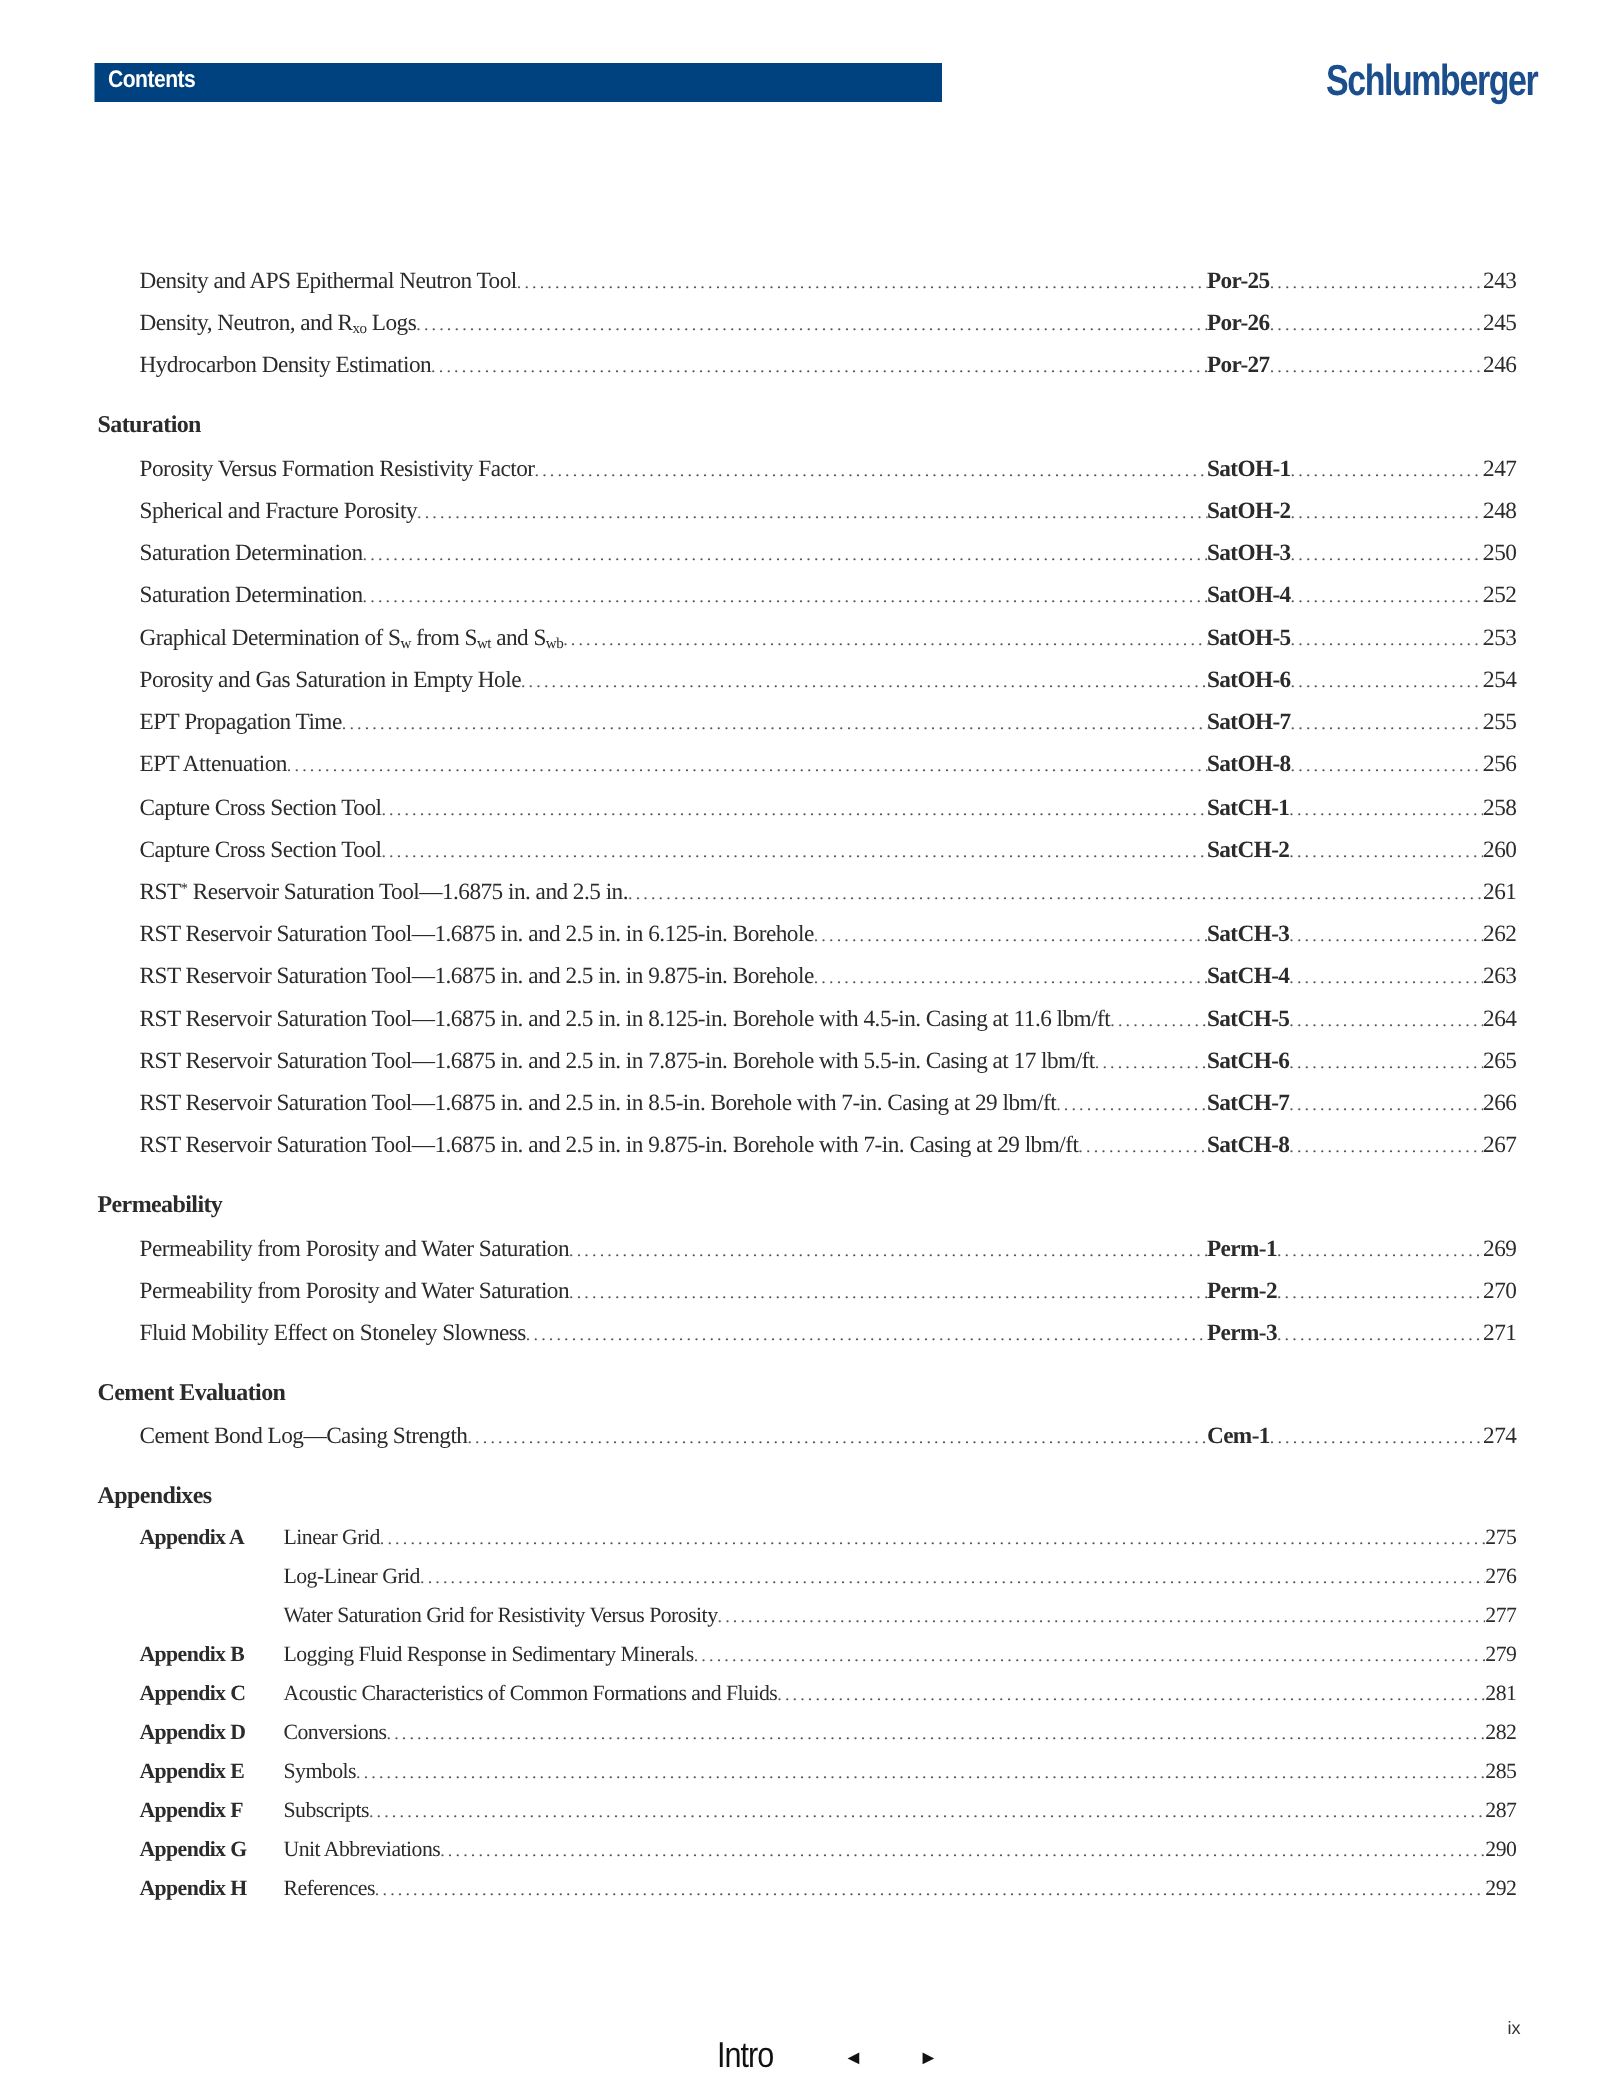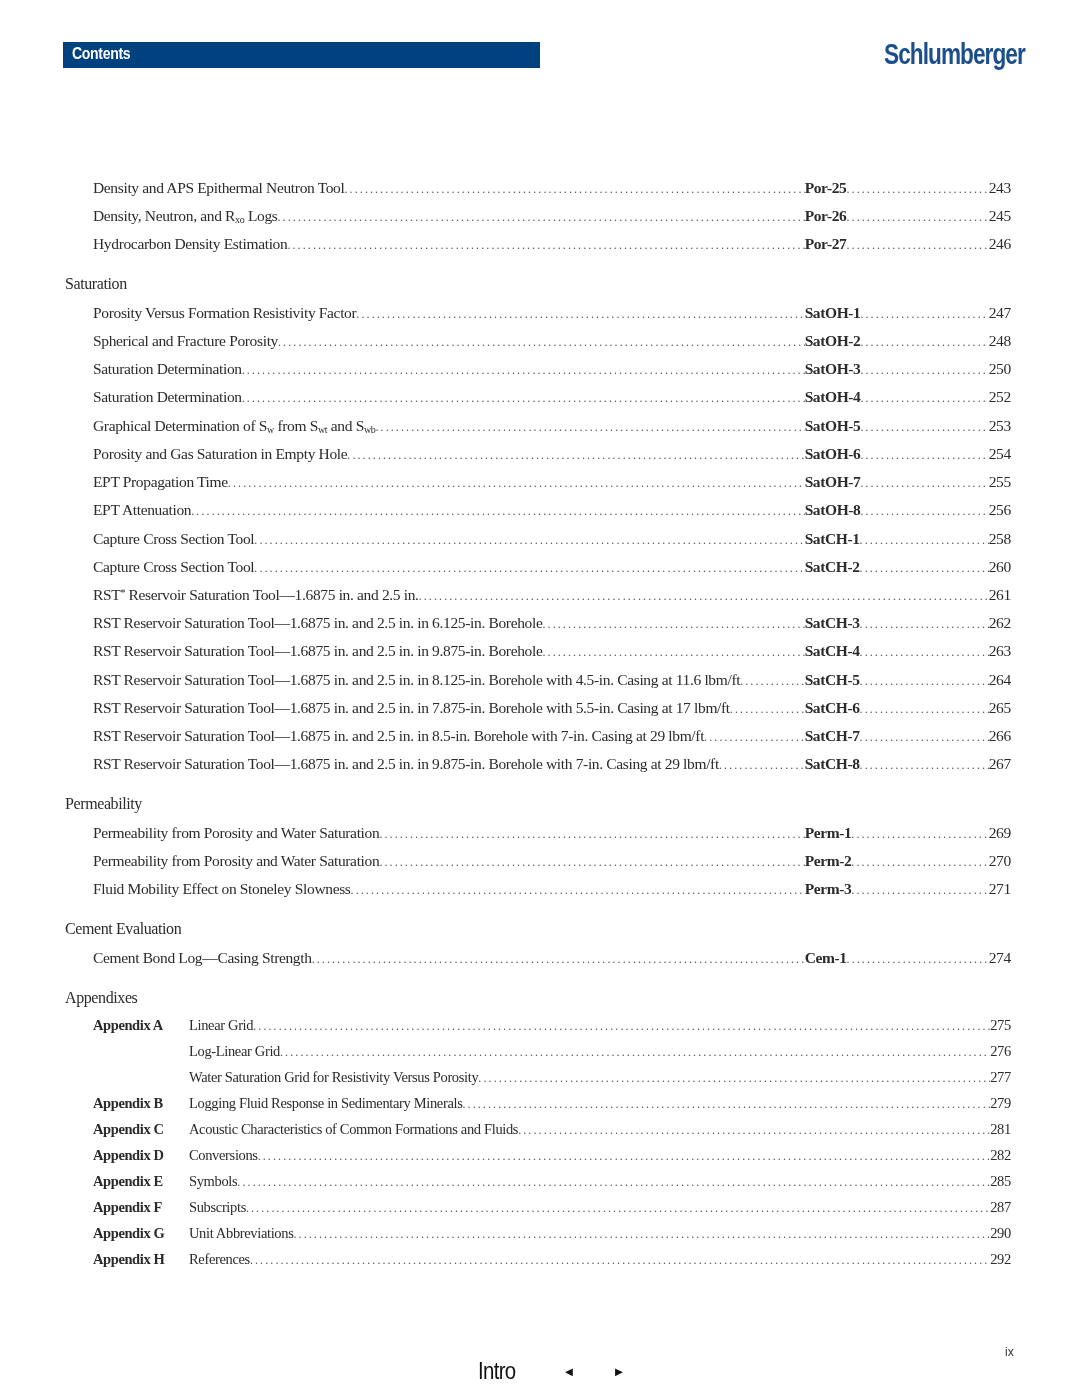--- a/index.html
+++ b/index.html
@@ -1,35 +1,35 @@
 <!DOCTYPE html>
 <html><head>
 <meta charset="utf-8">
 <style>
   html, body { margin: 0; padding: 0; background: #ffffff; }
   body { width: 1080px; height: 1397px; position: relative; overflow: hidden;
          font-family: "Liberation Serif", "DejaVu Serif", serif; color: #2b2b2b; }
-  .header-bar { position: absolute; left: 63px; top: 42px; width: 477px; height: 26px;
+  .header-bar { position: absolute; left: 63px; top: 42px; width: 565px; height: 26px;
                 background: #00427f; }
   .header-bar span { position: absolute; left: 9px; top: 3px; color: #fff;
                      font-family: "Liberation Sans", sans-serif; font-weight: bold;
                      font-size: 16px; letter-spacing: -0.4px; transform: scaleX(0.88); transform-origin: left; }
   .logo { position: absolute; left: 884px; top: 38px; color: #1a4e8c;
           font-family: "Liberation Sans", sans-serif; font-weight: bold; font-size: 29px;
           letter-spacing: -1.2px; transform: scaleX(0.78); transform-origin: left; }
 
   .toc { position: absolute; left: 0; top: 0; width: 1080px; }
   .row { position: absolute; left: 93px; width: 918px; height: 24px; font-size: 15.5px;
          line-height: 24px; display: flex; align-items: baseline; white-space: nowrap; }
   .row .title { flex: 0 0 auto; letter-spacing: -0.35px; transform-origin: left; }
   .dots { flex: 1 1 auto; overflow: hidden; color: #555; letter-spacing: 2.1px; font-size: 12px; }
   .dots::before { content: "........................................................................................................................................................................................................................................................"; }
   .row .code { flex: 0 0 auto; font-weight: bold; letter-spacing: -0.4px; }
   .row .page { flex: 0 0 auto; letter-spacing: -0.3px; }
-  .section { position: absolute; left: 65px; font-weight: normal; font-size: 16px; letter-spacing: -0.4px; }
+  .section { position: absolute; left: 65px; font-weight: bold; font-size: 16px; letter-spacing: -0.4px; }
   .apx-label { display: inline-block; width: 96px; flex: 0 0 96px; letter-spacing: -0.4px; font-weight: bold; }
   sub { font-size: 10px; vertical-align: -2px; line-height: 0; }
   sup { font-size: 10px; vertical-align: 4px; line-height: 0; }
   .codecol { display: flex; align-items: baseline; flex: 0 0 auto; width: 184px; }
   .codecol .code { flex: 0 0 auto; }
   .codecol .dots { flex: 1 1 auto; }
   .nav { position: absolute; top: 1357px; left: 478px; font-family: "Liberation Sans", sans-serif;
          font-size: 24px; color: #111; display: flex; align-items: center; gap: 12px; }
   .nav .intro { letter-spacing: -0.8px; transform: scaleX(0.85); transform-origin: left; display: inline-block; width: 60px; }
   .nav .arrow { font-size: 13px; display: inline-block; width: 38px; text-align: center; cursor: pointer; }

